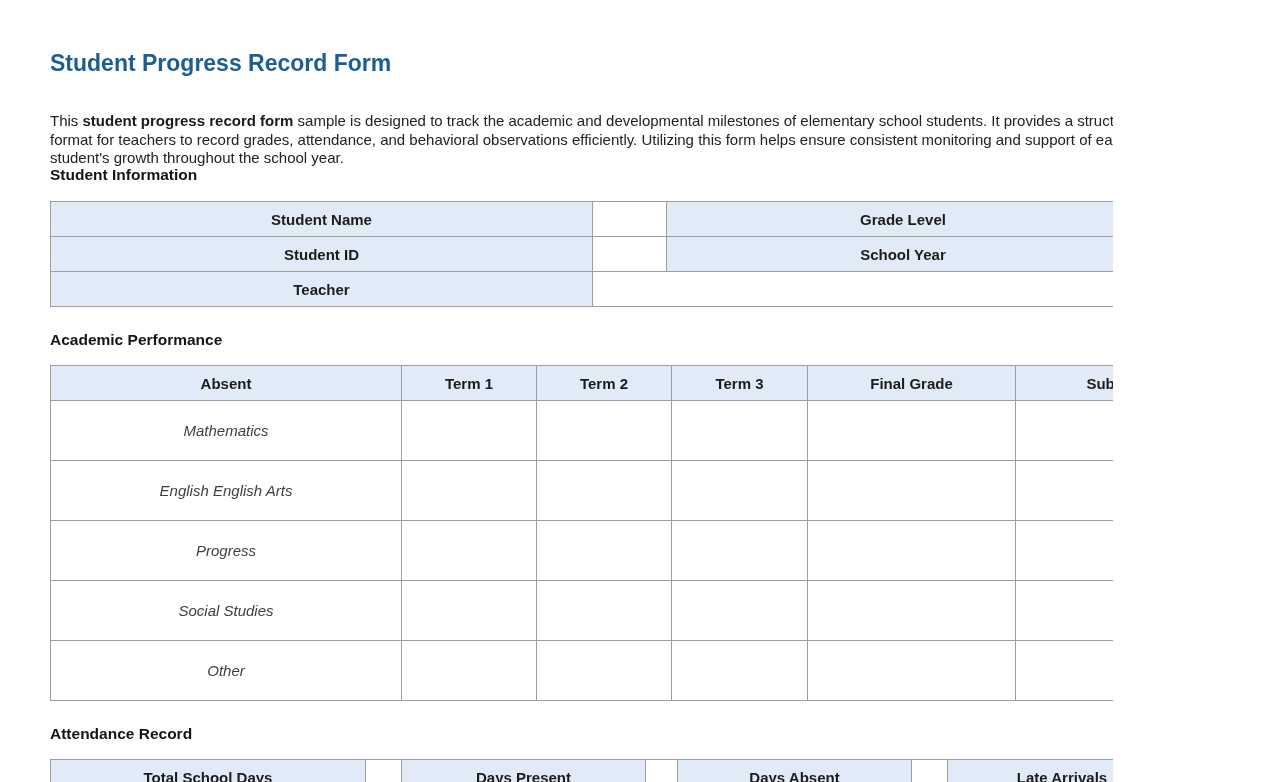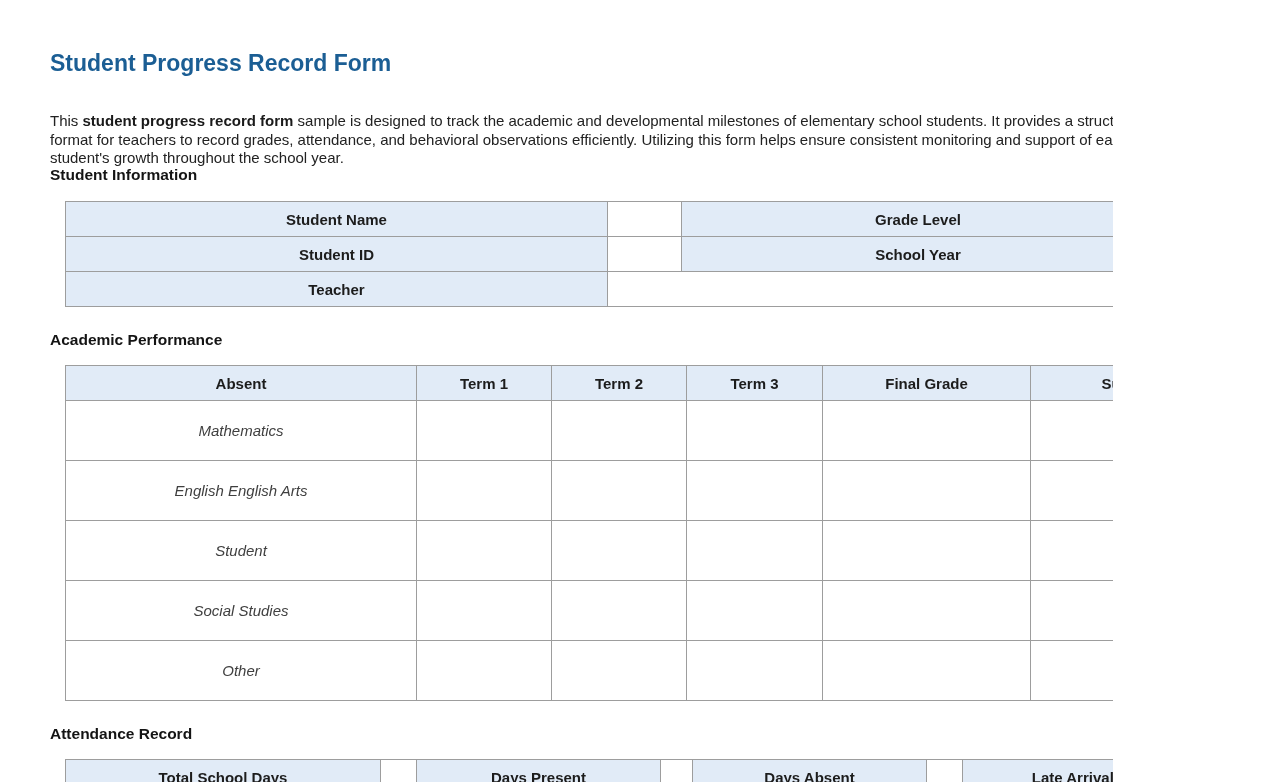--- a/index.html
+++ b/index.html
@@ -45,21 +45,20 @@
   }
   #si-heading { top: 166px; text-align: center; }
   #ap-heading { top: 331px; }
   #ar-heading { top: 725px; }
 
   table.form-table {
     position: absolute;
     border-collapse: collapse;
     table-layout: fixed;
     font-size: 15px;
-    margin-left: 15px;
   }
   table.form-table td, table.form-table th {
     border: 1px solid #9d9d9d;
     padding: 0 4px;
     text-align: center;
     vertical-align: middle;
     overflow: hidden;
   }
   .label-cell {
     background: #e1ebf7;
@@ -151,21 +150,21 @@
     </tr>
     <tr class="body-row">
       <td class="plain-cell">English English Arts</td>
       <td class="value-cell"></td>
       <td class="value-cell"></td>
       <td class="value-cell"></td>
       <td class="value-cell"></td>
       <td class="value-cell"></td>
     </tr>
     <tr class="body-row">
-      <td class="plain-cell">Student</td>
+      <td class="plain-cell">Progress</td>
       <td class="value-cell"></td>
       <td class="value-cell"></td>
       <td class="value-cell"></td>
       <td class="value-cell"></td>
       <td class="value-cell"></td>
     </tr>
     <tr class="body-row">
       <td class="plain-cell">Social Studies</td>
       <td class="value-cell"></td>
       <td class="value-cell"></td>

